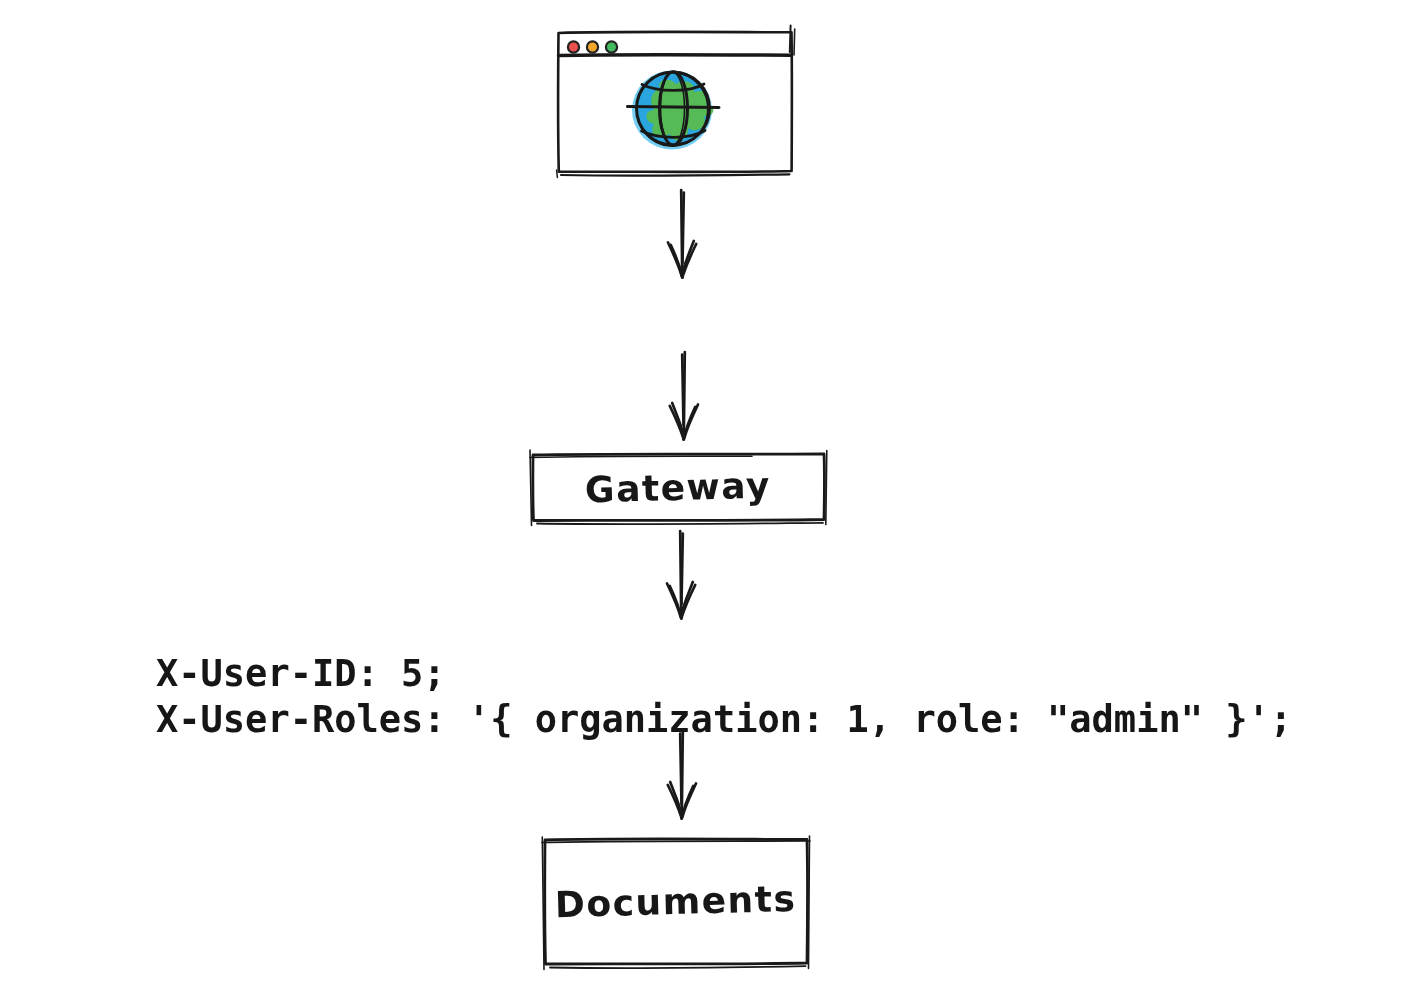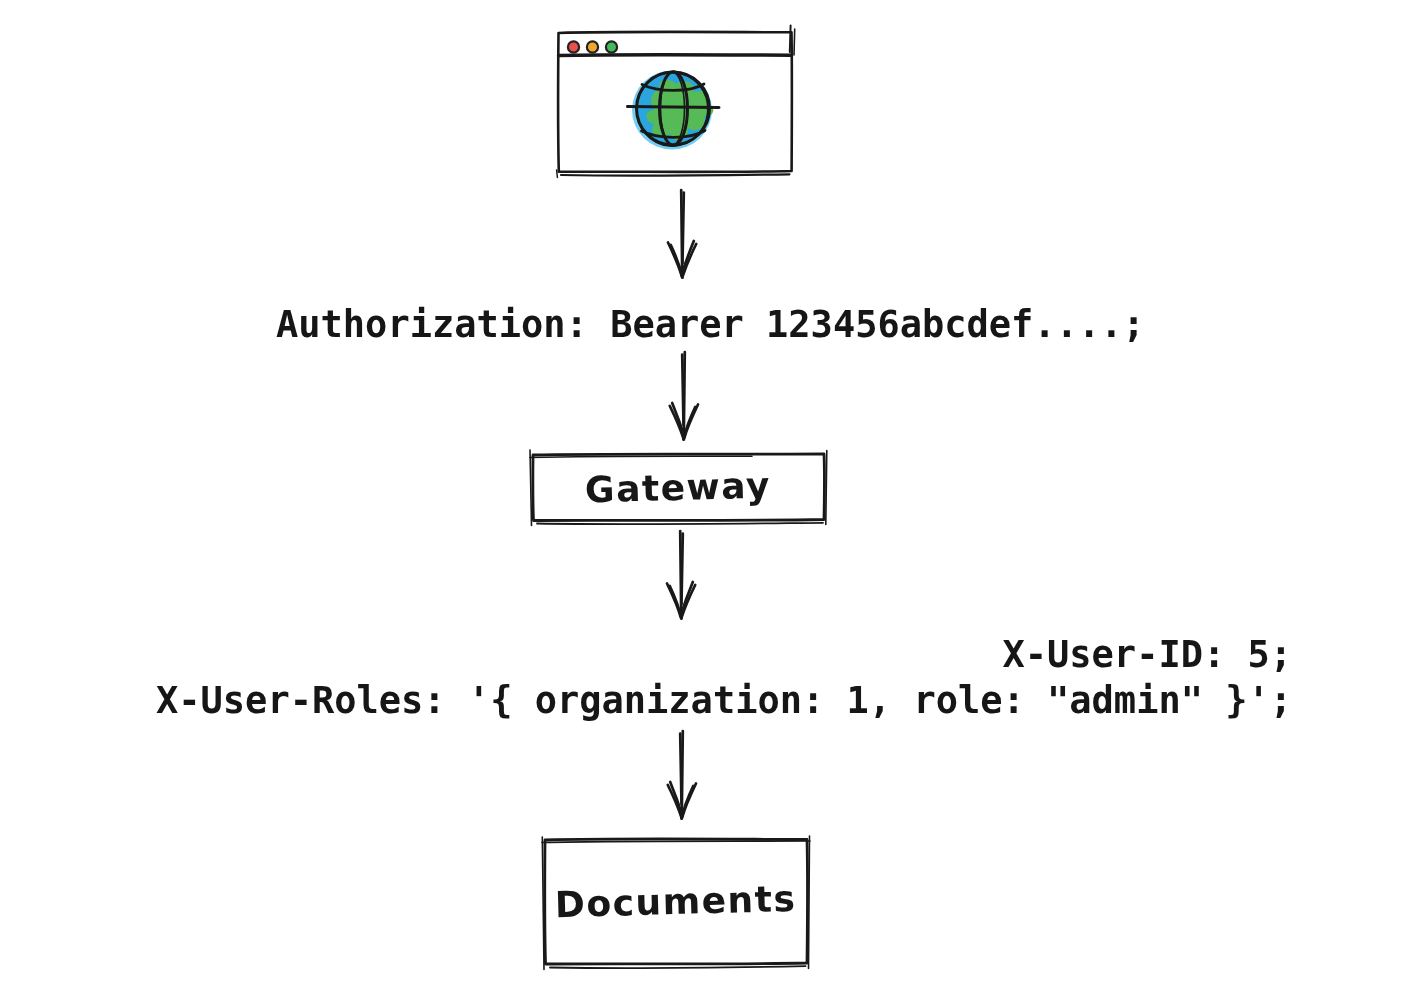--- a/index.html
+++ b/index.html
@@ -92,21 +92,20 @@
         <path d="M21.2 3 C21.5 30 21.8 58 22.2 87"></path>
         <path d="M23.8 5.5 C23.3 28 22.8 52 22.5 76"></path>
         <path d="M8 55.5 C13 66 18.8 78.5 21.8 89.5"></path>
         <path d="M10.8 58 C15.3 67.5 19.8 78.5 22.5 90.5"></path>
         <path d="M36.2 57 C30.8 68 25.8 79.5 22.2 90.5"></path>
         <path d="M33.8 54 C29.3 65 24.8 77.5 21.5 88"></path>
       </g>
     </svg>
   </div>
 
-  <div class="abs mono" style="left:276px; top:302px;">Authorization: Bearer 123456abcdef....;</div>
 
   <div class="abs" style="left:662px; top:349px; width:44px; height:96px; transform:scaleX(-1);">
     <svg width="44" height="96" viewBox="0 0 44 96">
       <g class="sketch" stroke-width="2.7">
         <path d="M21.2 3 C21.5 30 21.8 58 22.2 87"></path>
         <path d="M23.8 5.5 C23.3 28 22.8 52 22.5 76"></path>
         <path d="M8 55.5 C13 66 18.8 78.5 21.8 89.5"></path>
         <path d="M10.8 58 C15.3 67.5 19.8 78.5 22.5 90.5"></path>
         <path d="M36.2 57 C30.8 68 25.8 79.5 22.2 90.5"></path>
         <path d="M33.8 54 C29.3 65 24.8 77.5 21.5 88"></path>
@@ -131,21 +130,21 @@
         <path d="M21.2 3 C21.5 30 21.8 58 22.2 87"></path>
         <path d="M23.8 5.5 C23.3 28 22.8 52 22.5 76"></path>
         <path d="M8 55.5 C13 66 18.8 78.5 21.8 89.5"></path>
         <path d="M10.8 58 C15.3 67.5 19.8 78.5 22.5 90.5"></path>
         <path d="M36.2 57 C30.8 68 25.8 79.5 22.2 90.5"></path>
         <path d="M33.8 54 C29.3 65 24.8 77.5 21.5 88"></path>
       </g>
     </svg>
   </div>
 
-  <div class="abs" style="left:156px; top:632px;text-align:right;">
+  <div class="abs" style="left:156px; top:651px;">
     <div class="mono">X-User-ID: 5;</div>
     <div class="mono">X-User-Roles: '{ organization: 1, role: "admin" }';</div>
   </div>
 
   <div class="abs" style="left:660px; top:728px; width:44px; height:96px; transform:scaleX(-1);">
     <svg width="44" height="96" viewBox="0 0 44 96">
       <g class="sketch" stroke-width="2.7">
         <path d="M21.2 3 C21.5 30 21.8 58 22.2 87"></path>
         <path d="M23.8 5.5 C23.3 28 22.8 52 22.5 76"></path>
         <path d="M8 55.5 C13 66 18.8 78.5 21.8 89.5"></path>

